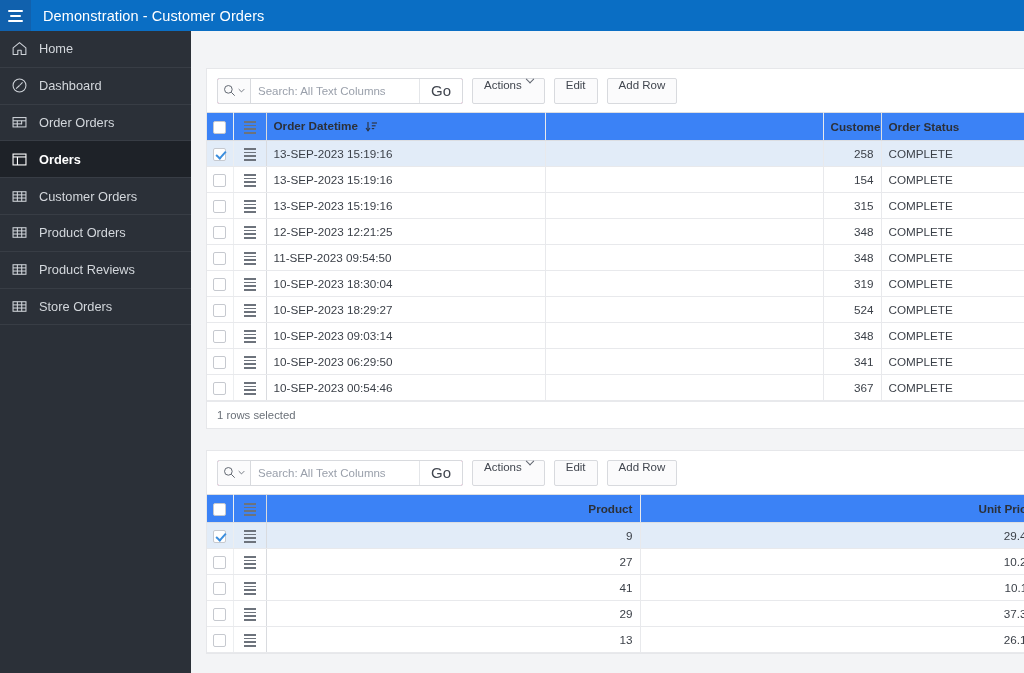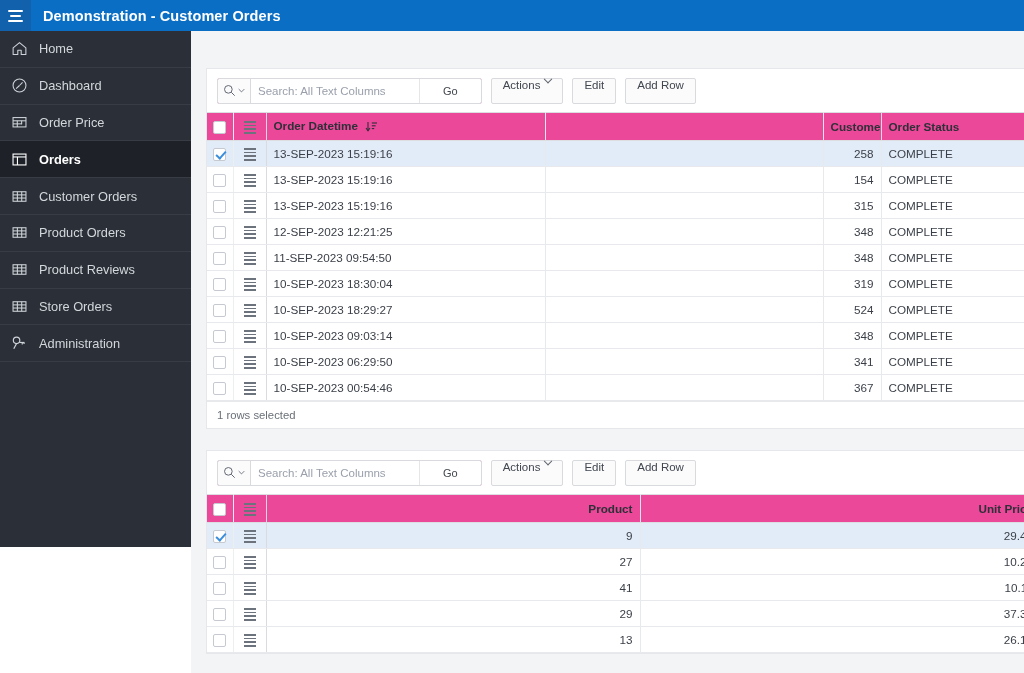--- a/index.html
+++ b/index.html
@@ -27,30 +27,30 @@
   }
   #nav-toggle i {
     display: block; height: 2px; background: #ffffff; border-radius: 1px;
   }
   #nav-toggle i:nth-child(1) { width: 15px; }
   #nav-toggle i:nth-child(2) { width: 11px; }
   #nav-toggle i:nth-child(3) { width: 15px; }
   #app-title {
     color: #ffffff;
     font-size: 14.5px;
-    font-weight: bold;
+    font-weight: normal;
     margin-left: 12px;
     letter-spacing: .1px;
     white-space: nowrap;
   }
 
   
   #sidebar {
     position: absolute; top: 31px; left: 0;
-    width: 191px; height: 516px;
+    width: 191px; height: 642px;
     background: #2b3038;
     overflow: hidden;
   }
   .nav-item {
     position: relative;
     height: 36.8px;
     display: flex; align-items: center;
     padding-left: 8px;
     color: #d3d7dc;
     font-size: 12.8px;
@@ -122,24 +122,24 @@
     color: #3f4450;
     padding: 0 7px;
   }
   .search-input::placeholder { color: #9aa0ab; }
   .go-btn {
     height: 100%;
     min-width: 32px;
     display: flex; align-items: center; justify-content: center;
     background: #ffffff;
     border-left: 1px solid #e4e6e9;
-    font-size: 11px;
+    font-size: 15px;
     color: #41464f;
     cursor: pointer;
-    padding: 0 23px;
+    padding: 0 11px;
   }
   .tb-sep { width: 9px; height: 1px; }
   .tb-btn {
     height: 26px;
     display: flex; align-items: flex-start; justify-content: center;
     gap: 5px;
     padding: 0 11px;
     border: 1px solid #d8dade;
     border-radius: 2px;
     background: #fbfbfc;
@@ -167,21 +167,21 @@
   table.grid th, table.grid td {
     border-top: 1px solid #e8e9ec;
     border-bottom: 1px solid #e8e9ec;
     height: 26px;
     padding: 0 7px;
     overflow: hidden;
     white-space: nowrap;
   }
   table.grid thead th {
     height: 28px;
-    background: #ec4899;
+    background: #3b82f6;
     font-weight: bold;
     color: #2c3038;
     border-top: 1px solid #dcdee2;
     border-bottom: 1px solid #dcdee2;
     vertical-align: middle;
   }
   .col-check { width: 26px; padding: 0 !important; text-align: center; border-right: 1px solid #eceef0; }
   .col-rowact { width: 33px; padding: 0 !important; text-align: center; border-right: 1px solid #d9dbdf; }
   .ta-left { text-align: left; }
   .ta-right { text-align: right; }
@@ -263,21 +263,21 @@
     <div class="nav-item">
       <span class="nav-icon">
         <svg width="17" height="17" viewBox="0 0 20 20">
           <rect x="2.4" y="4.2" width="15.2" height="11" fill="none" stroke="#cfd3d9" stroke-width="1.25"></rect>
           <line x1="2.4" y1="8" x2="17.6" y2="8" stroke="#cfd3d9" stroke-width="1.25"></line>
           <line x1="2.4" y1="11.6" x2="13" y2="11.6" stroke="#cfd3d9" stroke-width="1.25"></line>
           <line x1="7.4" y1="8" x2="7.4" y2="15.2" stroke="#cfd3d9" stroke-width="1.25"></line>
           <line x1="12.5" y1="8" x2="12.5" y2="12" stroke="#cfd3d9" stroke-width="1.25"></line>
         </svg>
       </span>
-      <span>Order Price</span>
+      <span>Order Orders</span>
     </div>
     <div class="nav-item active">
       <span class="nav-icon">
         <svg width="17" height="17" viewBox="0 0 20 20">
           <rect x="2.4" y="3.6" width="15.2" height="12.8" fill="none" stroke="#ffffff" stroke-width="1.3"></rect>
           <line x1="2.4" y1="7" x2="17.6" y2="7" stroke="#ffffff" stroke-width="1.3"></line>
           <line x1="7.6" y1="7" x2="7.6" y2="16.4" stroke="#ffffff" stroke-width="1.3"></line>
         </svg>
       </span>
       <span>Orders</span>
@@ -322,31 +322,20 @@
       <span class="nav-icon">
         <svg width="17" height="17" viewBox="0 0 20 20">
           <rect x="2.4" y="4.4" width="15.2" height="11.2" fill="none" stroke="#cfd3d9" stroke-width="1.25"></rect>
           <line x1="2.4" y1="8.1" x2="17.6" y2="8.1" stroke="#cfd3d9" stroke-width="1.25"></line>
           <line x1="2.4" y1="11.8" x2="17.6" y2="11.8" stroke="#cfd3d9" stroke-width="1.25"></line>
           <line x1="7.5" y1="4.4" x2="7.5" y2="15.6" stroke="#cfd3d9" stroke-width="1.25"></line>
           <line x1="12.6" y1="4.4" x2="12.6" y2="15.6" stroke="#cfd3d9" stroke-width="1.25"></line>
         </svg>
       </span>
       <span>Store Orders</span>
-    </div>
-    <div class="nav-item">
-      <span class="nav-icon">
-        <svg width="18" height="18" viewBox="0 0 20 20">
-          <circle cx="7.3" cy="7" r="3.6" fill="none" stroke="#cfd3d9" stroke-width="1.3"></circle>
-          <path d="M7.3 10.6 4.2 16.4" fill="none" stroke="#cfd3d9" stroke-width="1.3"></path>
-          <path d="M10.4 9.4 16 9.4" stroke="#cfd3d9" stroke-width="1.3"></path>
-          <path d="M13.6 9.4v2.4M15.6 9.4v1.6" stroke="#cfd3d9" stroke-width="1.3"></path>
-        </svg>
-      </span>
-      <span>Administration</span>
     </div>
   </div>
 
 <div id="content">
 
   <div class="region" id="region-orders">
     <div class="toolbar">
       <div class="search-group">
         <div class="search-btn">
           <svg width="13" height="13" viewBox="0 0 16 16">

